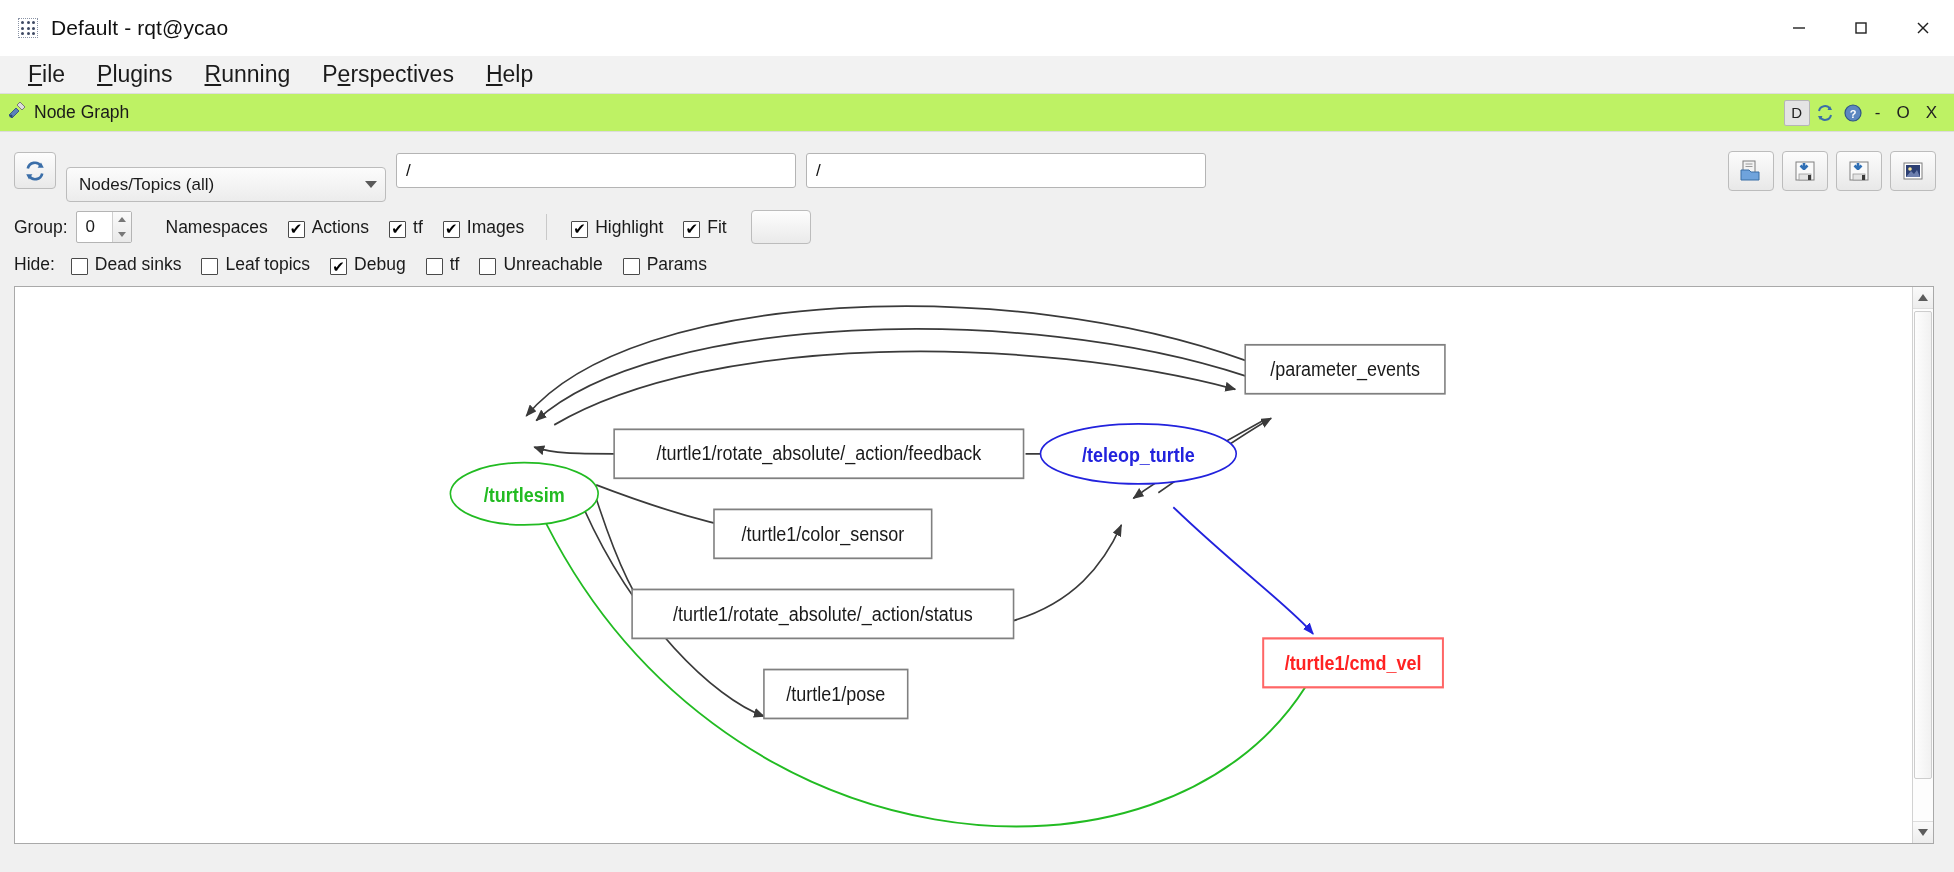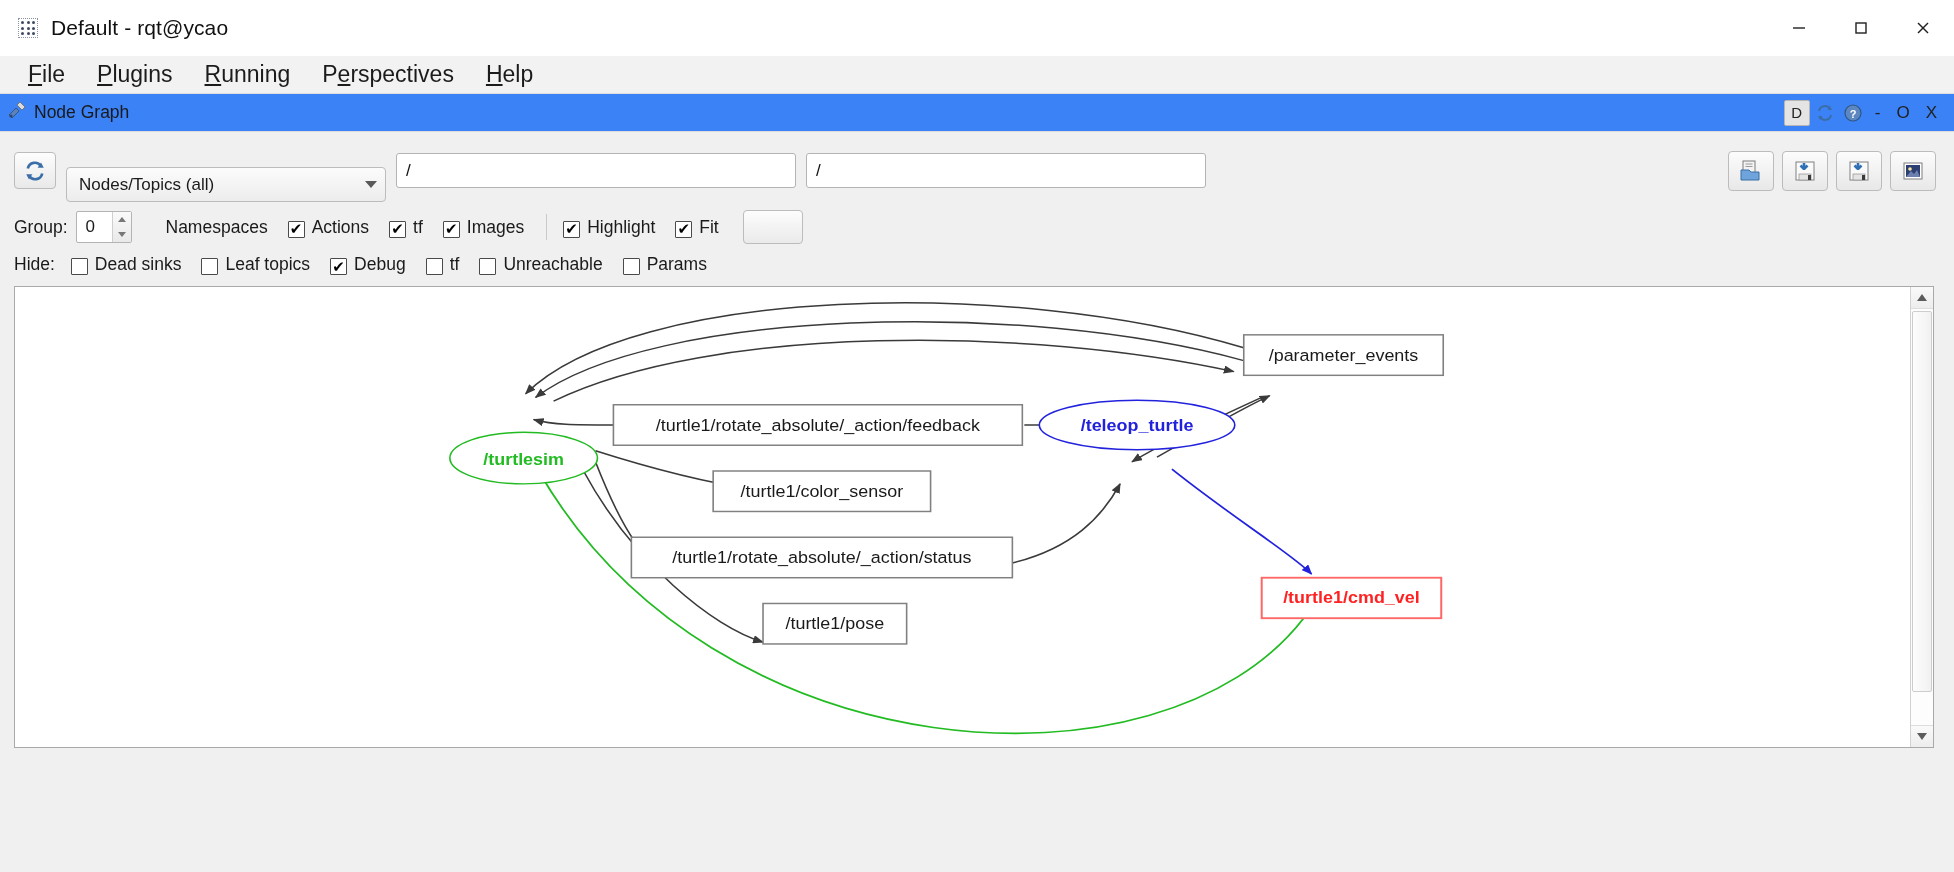--- a/index.html
+++ b/index.html
@@ -2,39 +2,39 @@
 <html><head>
 <meta charset="utf-8">
 <style>
   html,body{margin:0;padding:0;}
   body{
     width:1954px;height:872px;overflow:hidden;
     font-family:"Liberation Sans", sans-serif;
     background:#f0f0f0;color:#1a1a1a;
     -webkit-font-smoothing:antialiased;
   }
-  .app{width:1954px;height:748px;display:flex;flex-direction:column;background:#f0f0f0;position:relative;}
+  .app{width:1954px;height:844px;display:flex;flex-direction:column;background:#f0f0f0;position:relative;}
 
   
   .titlebar{height:56px;background:#ffffff;display:flex;align-items:center;flex:0 0 auto;}
   .tb-left{display:flex;align-items:center;padding-left:18px;gap:13px;}
   .grip{width:20px;height:20px;position:relative;border:1px dotted #8a93a5;box-sizing:border-box;}
   .grip i{position:absolute;width:3px;height:3px;background:#3f4a63;border-radius:50%;}
   .title-text{font-size:21px;color:#111;letter-spacing:.1px;}
   .tb-spacer{flex:1;}
   .wbtn{width:62px;height:56px;display:flex;align-items:center;justify-content:center;}
   .wbtn svg{display:block;}
 
   
   .menubar{height:37px;background:#f2f2f2;border-bottom:1px solid #dedede;display:flex;align-items:center;padding-left:14px;gap:4px;flex:0 0 auto;}
   .menu-item{font-size:23px;padding:5px 14px;color:#1b1b1b;border-radius:2px;white-space:nowrap;}
   .menu-item u{text-decoration:underline;}
 
   
-  .plugin-head{height:37px;display:flex;align-items:center;background:#3b82f6;border-bottom:1px solid #dcdcdc;flex:0 0 auto;padding:0 10px 0 6px;}
+  .plugin-head{height:37px;display:flex;align-items:center;background:#bef264;border-bottom:1px solid #dcdcdc;flex:0 0 auto;padding:0 10px 0 6px;}
   .plugin-title{display:flex;align-items:center;gap:6px;font-size:17.5px;}
   .ph-spacer{flex:1;}
   .dockbtns{display:flex;align-items:center;gap:2px;}
   .dbtn{width:26px;height:26px;display:flex;align-items:center;justify-content:center;font-size:16px;color:#222;}
   .dbtn.boxed{border:1px solid #b6b6b6;background:#e4e4e4;border-radius:2px;width:24px;height:24px;font-size:15px;}
   .tbtn-lbl{font-size:17px;color:#222;padding:0 7px;}
 
   
   .toolrow{display:flex;align-items:center;gap:10px;padding:7px 10px 3px 14px;flex:0 0 auto;}
   .iconbtn{width:40px;height:35px;border:1px solid #bcbcbc;border-radius:4px;
@@ -249,21 +249,21 @@
       <span class="cb checked"></span>
       <span>tf</span>
     </div>
     <div class="cb-group">
       <span class="cb checked"></span>
       <span>Images</span>
     </div>
 
     <span class="vsep"></span>
 
-    <div class="cb-group" style="margin-left:0">
+    <div class="cb-group" style="margin-left:8px">
       <span class="cb checked"></span>
       <span>Highlight</span>
     </div>
     <div class="cb-group">
       <span class="cb checked"></span>
       <span>Fit</span>
     </div>
     <div class="emptybtn"></div>
   </div>
 

